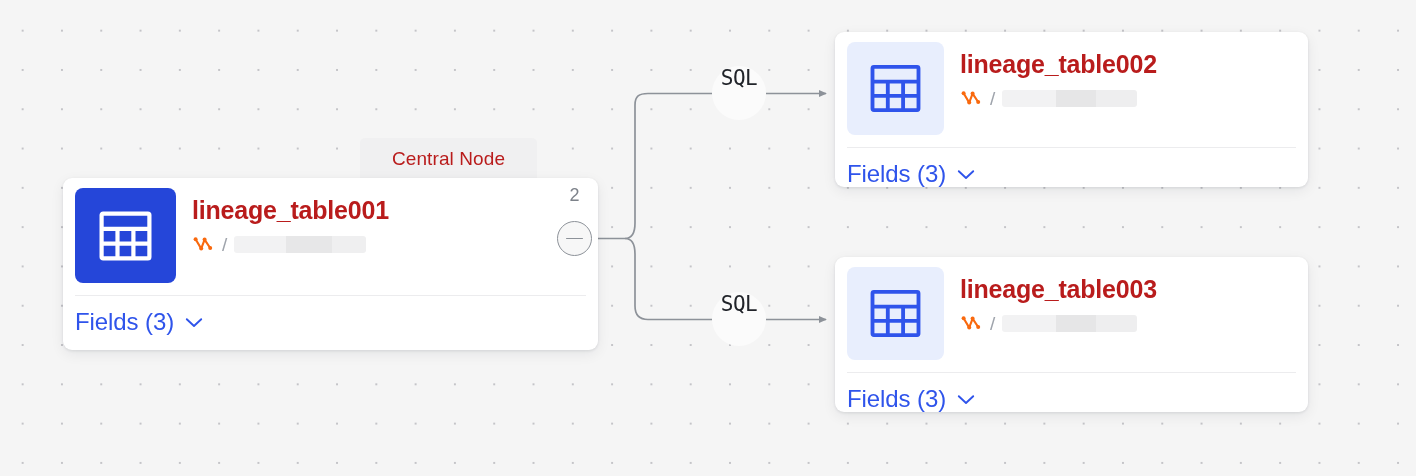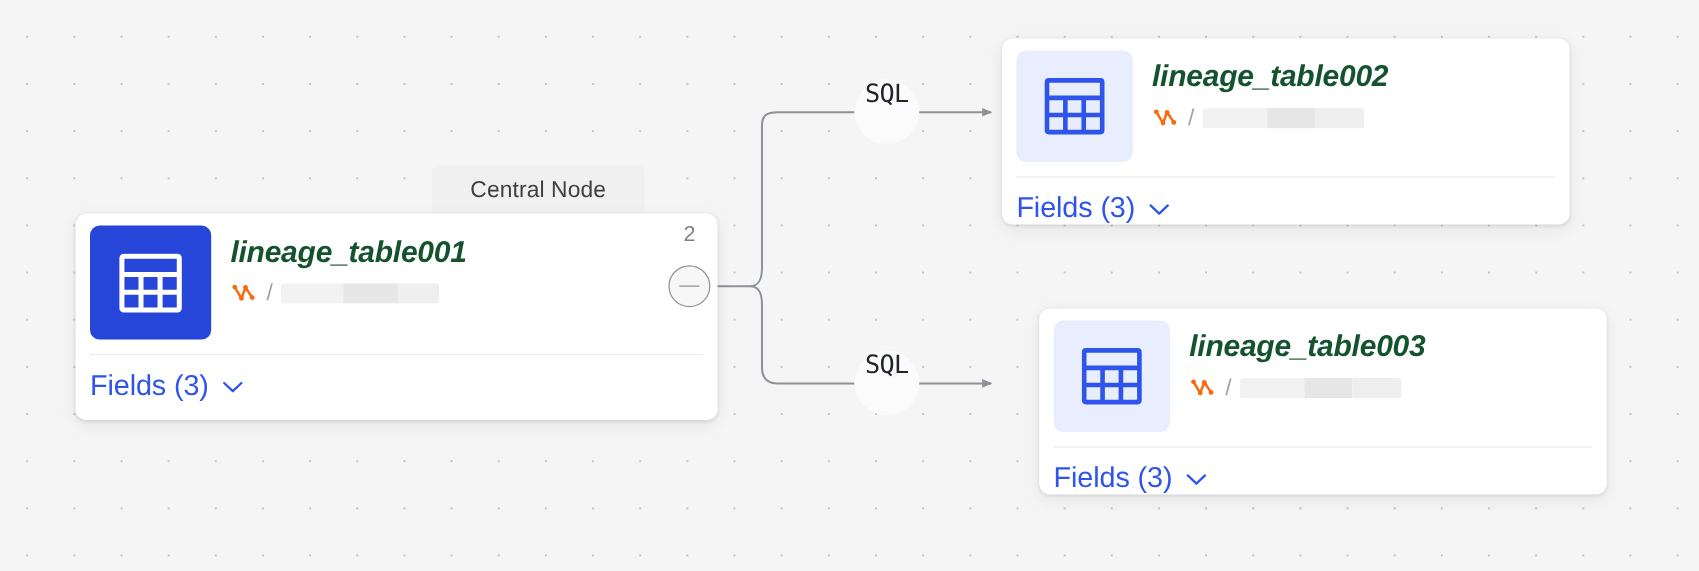--- a/index.html
+++ b/index.html
@@ -38,24 +38,23 @@
     border-radius: 8px;
     display: flex; align-items: center; justify-content: center;
   }
   .icon-box.primary { background: #2546d9; }
   .icon-box.secondary { background: #e8eefd; }
 
   .card-text { margin-left: 16px; flex: 1 1 auto; min-width: 0; padding-top: 8px; }
   .card-title {
     font-size: 25px;
     font-weight: bold;
-    color: #14532d;
+    color: #b91c1c;
     letter-spacing: -.2px;
     white-space: nowrap;
-    font-style: italic;
   }
   .card-sub {
     display: flex;
     align-items: center;
     margin-top: 9px;
     height: 20px;
   }
   .lineage-icon { flex: 0 0 auto; display: block; }
   .slash {
     color: #9ea3ab;
@@ -87,21 +86,21 @@
   
   #central-tip {
     position: absolute;
     left: 360px; top: 138px;
     width: 177px; height: 41px;
     background: #f0f0f1;
     border-radius: 5px 5px 0 0;
     display: flex; align-items: center; justify-content: center;
   }
   #central-tip span {
-    color: #404040;
+    color: #b91c1c;
     font-size: 19px;
     letter-spacing: .1px;
   }
 
   
   #collapse-node {
     position: absolute;
     left: 557px; top: 221px;
     width: 35px; height: 35px;
     border-radius: 50%;
@@ -250,21 +249,21 @@
     </div>
     <div class="card-divider"></div>
     <div class="fields-row">
       <span class="fields-label">Fields (3)</span>
       <svg class="chev" width="18" height="11" viewBox="0 0 18 11">
         <path d="M1.8 2.2 L9 9 L16.2 2.2" fill="none" stroke="#2f54eb" stroke-width="1.9" stroke-linecap="round" stroke-linejoin="round"></path>
       </svg>
     </div>
   </div>
 
-  <div class="node-card" style="left:866px; top:257px; width:473px; height:155px;">
+  <div class="node-card" style="left:835px; top:257px; width:473px; height:155px;">
     <div class="card-top">
       <div class="icon-box secondary" style="width:97px;height:93px;">
         <svg width="51" height="49" viewBox="0 0 53 50">
           <rect x="2.6" y="2.6" width="47.8" height="44.8" rx="1.5" fill="none" stroke="#2f54eb" stroke-width="4.0"></rect>
           <line x1="2.6" y1="17.8" x2="50.4" y2="17.8" stroke="#2f54eb" stroke-width="4.0"></line>
           <line x1="2.6" y1="32.6" x2="50.4" y2="32.6" stroke="#2f54eb" stroke-width="4.0"></line>
           <line x1="18.5" y1="17.8" x2="18.5" y2="47.4" stroke="#2f54eb" stroke-width="4.0"></line>
           <line x1="34.4" y1="17.8" x2="34.4" y2="47.4" stroke="#2f54eb" stroke-width="4.0"></line>
         </svg>
       </div>

